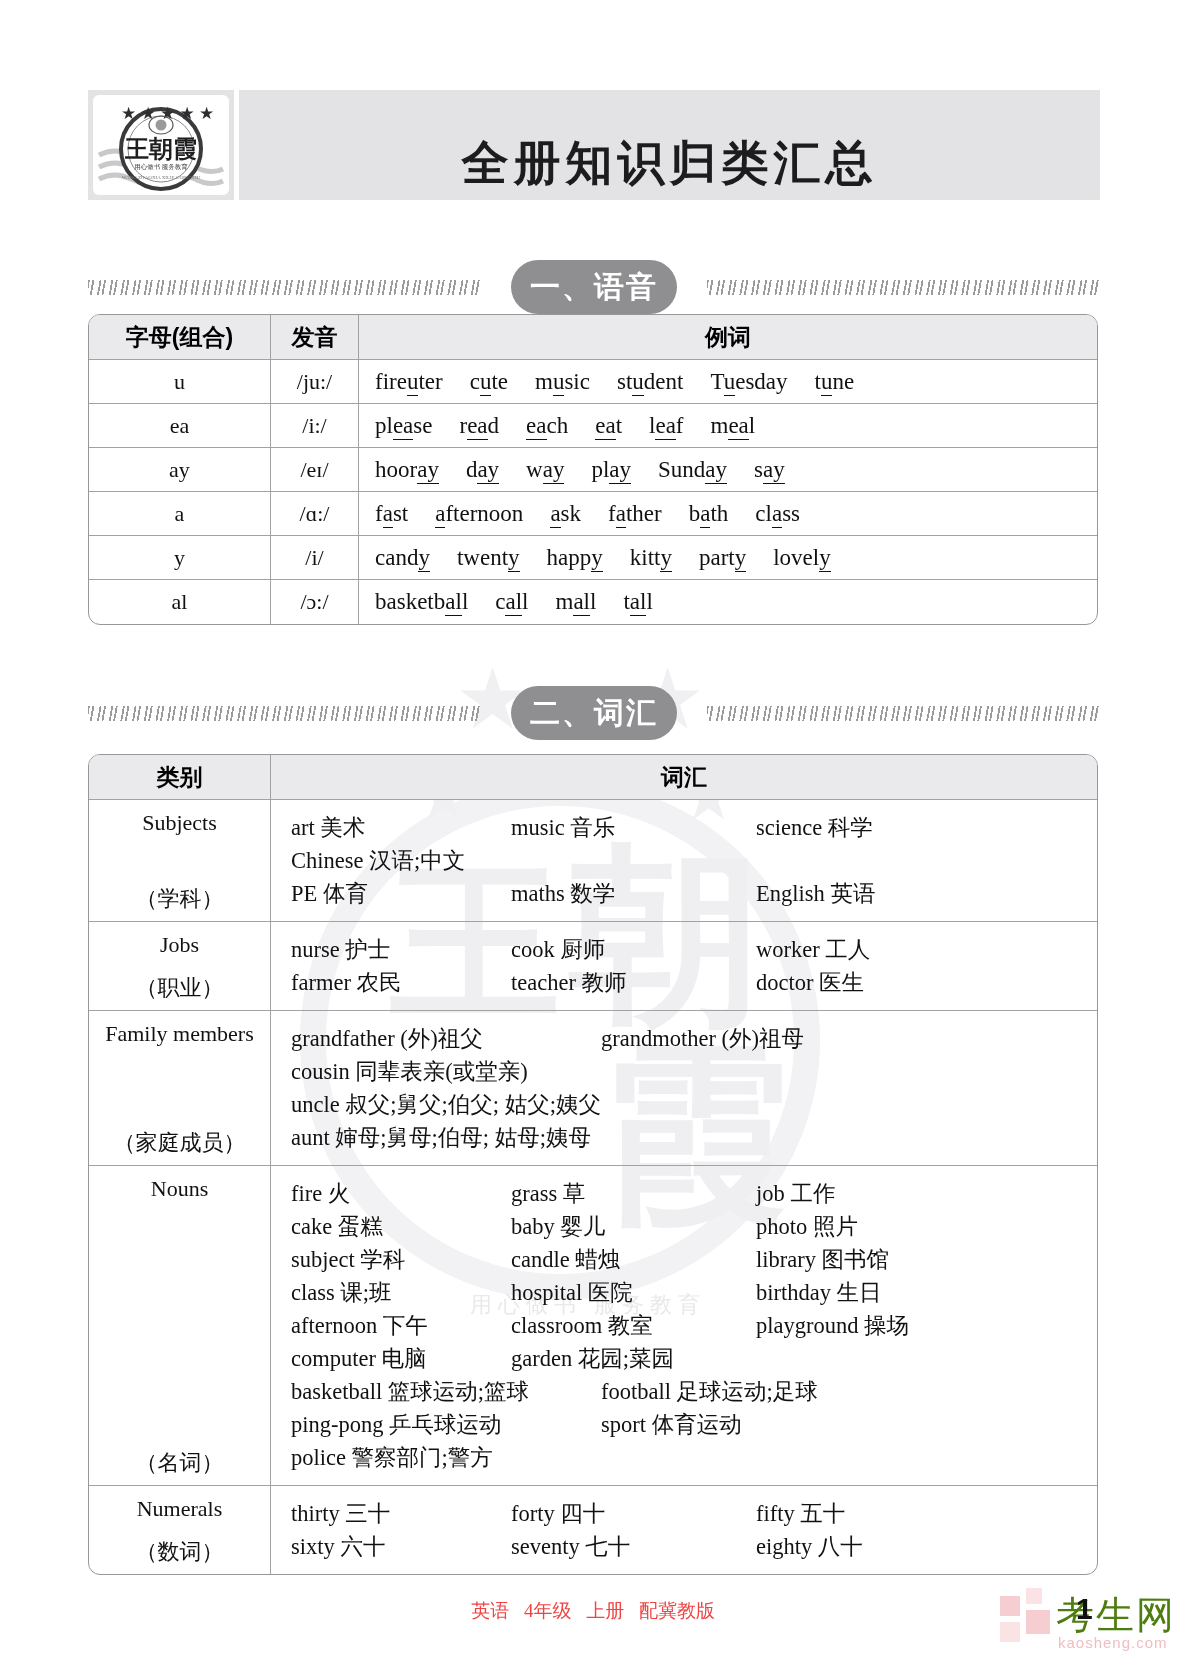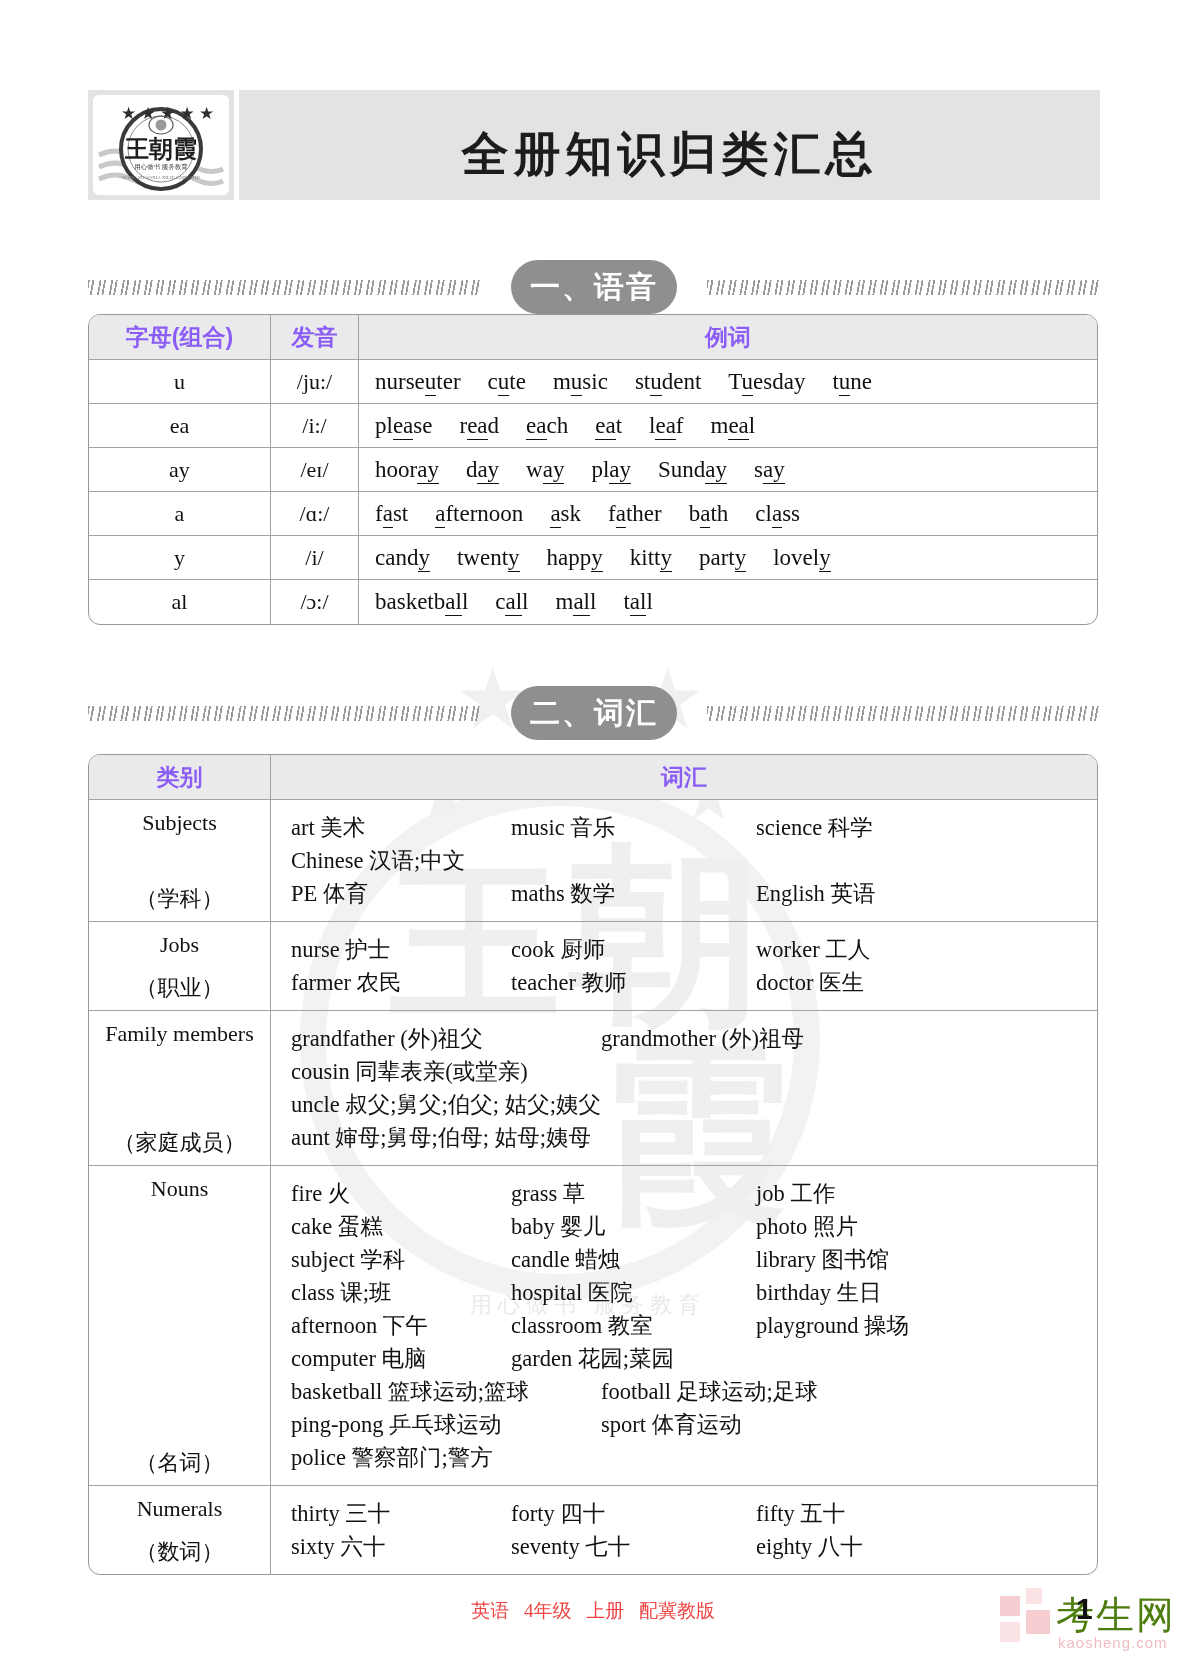--- a/index.html
+++ b/index.html
@@ -12,32 +12,32 @@
   
   .wm { position:absolute; z-index:0; pointer-events:none; }
   .wm-ring { left:300px; top:780px; width:520px; height:520px; border:26px solid #f2f2f4; border-radius:50%; }
   .wm-char { color:#efeff1; font-weight:bold; font-family:"Liberation Serif", serif; }
   .wm-star { color:#f0f0f2; font-size:84px; }
   .wm-tag  { color:#e9e9ec; font-size:22px; letter-spacing:6px; font-family:"Liberation Sans", sans-serif; }
   
   .banner { position:absolute; z-index:1; left:88px; top:90px; width:1012px; height:110px; background:#e3e3e5; }
   .logo-box { position:absolute; left:5px; top:5px; width:136px; height:100px; background:#ffffff; border-radius:6px; display:flex; align-items:center; justify-content:center; }
   .banner-divider { position:absolute; left:146px; top:0; width:5px; height:110px; background:#ffffff; }
-  .banner-title { position:absolute; left:151px; top:9px; width:861px; height:110px; display:flex; align-items:center; justify-content:center;
+  .banner-title { position:absolute; left:151px; top:18px; width:861px; height:110px; display:flex; align-items:center; justify-content:center;
     font-family:"Liberation Sans", sans-serif; font-weight:bold; font-size:47px; letter-spacing:5px; color:#1c1c1e; }
   
   .sec { position:absolute; z-index:1; left:88px; width:1012px; height:54px; display:flex; align-items:center; gap:30px; }
   .hatch { flex:1; height:15px;
     background:repeating-linear-gradient(100deg,#9b9b9d 0 1.8px, transparent 1.8px 4.4px, #9b9b9d 4.4px 6.2px, transparent 6.2px 11.5px); }
   .pill { width:166px; height:54px; background:#8f8f92; border-radius:27px; display:flex; align-items:center; justify-content:center;
     color:#ffffff; font-family:"Liberation Sans", sans-serif; font-weight:bold; font-size:30px; letter-spacing:2px; }
   
   .tbl { position:absolute; z-index:1; left:88px; width:1010px; border:1.5px solid #97979a; border-radius:12px; overflow:hidden; background:transparent; }
   .thead { display:flex; background:#eaeaec; height:45px; border-bottom:1px solid #a2a2a5;
-    font-family:"Liberation Sans", sans-serif; font-weight:600; font-size:23px; color:#8b5cf6; }
+    font-family:"Liberation Sans", sans-serif; font-weight:600; font-size:23px; color:#000000; }
   .th { display:flex; align-items:center; justify-content:center; }
   .vline { border-right:1px solid #a2a2a5; }
   .p-row { display:flex; height:44px; border-bottom:1px solid #a2a2a5; font-size:22px; }
   .p-row:last-child { border-bottom:none; }
   .p-c1 { width:182px; display:flex; align-items:center; justify-content:center; border-right:1px solid #a2a2a5; }
   .p-c2 { width:88px;  display:flex; align-items:center; justify-content:center; border-right:1px solid #a2a2a5; }
   .p-c3 { flex:1; display:flex; align-items:center; gap:27px; padding-left:16px; font-size:23px; }
   .ul { border-bottom:1.7px solid #111; padding-bottom:1px; }
   .v-row { display:flex; border-bottom:1px solid #a2a2a5; }
   .v-row:last-child { border-bottom:none; }
@@ -101,21 +101,21 @@
   <div class="thead">
     <div class="th vline" style="width:182px;">字母(组合)</div>
     <div class="th vline" style="width:88px;">发音</div>
     <div class="th" style="flex:1;">例词</div>
   </div>
   <div>
       <div class="p-row">
         <div class="p-c1">u</div>
         <div class="p-c2">/ju:/</div>
         <div class="p-c3">
-          <span><span>nurse</span><span class="ul">u</span><span>ter</span></span>
+          <span><span>fire</span><span class="ul">u</span><span>ter</span></span>
           <span><span>c</span><span class="ul">u</span><span>te</span></span>
           <span><span>m</span><span class="ul">u</span><span>sic</span></span>
           <span><span>st</span><span class="ul">u</span><span>dent</span></span>
           <span><span>T</span><span class="ul">u</span><span>esday</span></span>
           <span><span>t</span><span class="ul">u</span><span>ne</span></span>
         </div>
       </div>
       <div class="p-row">
         <div class="p-c1">ea</div>
         <div class="p-c2">/i:/</div>

